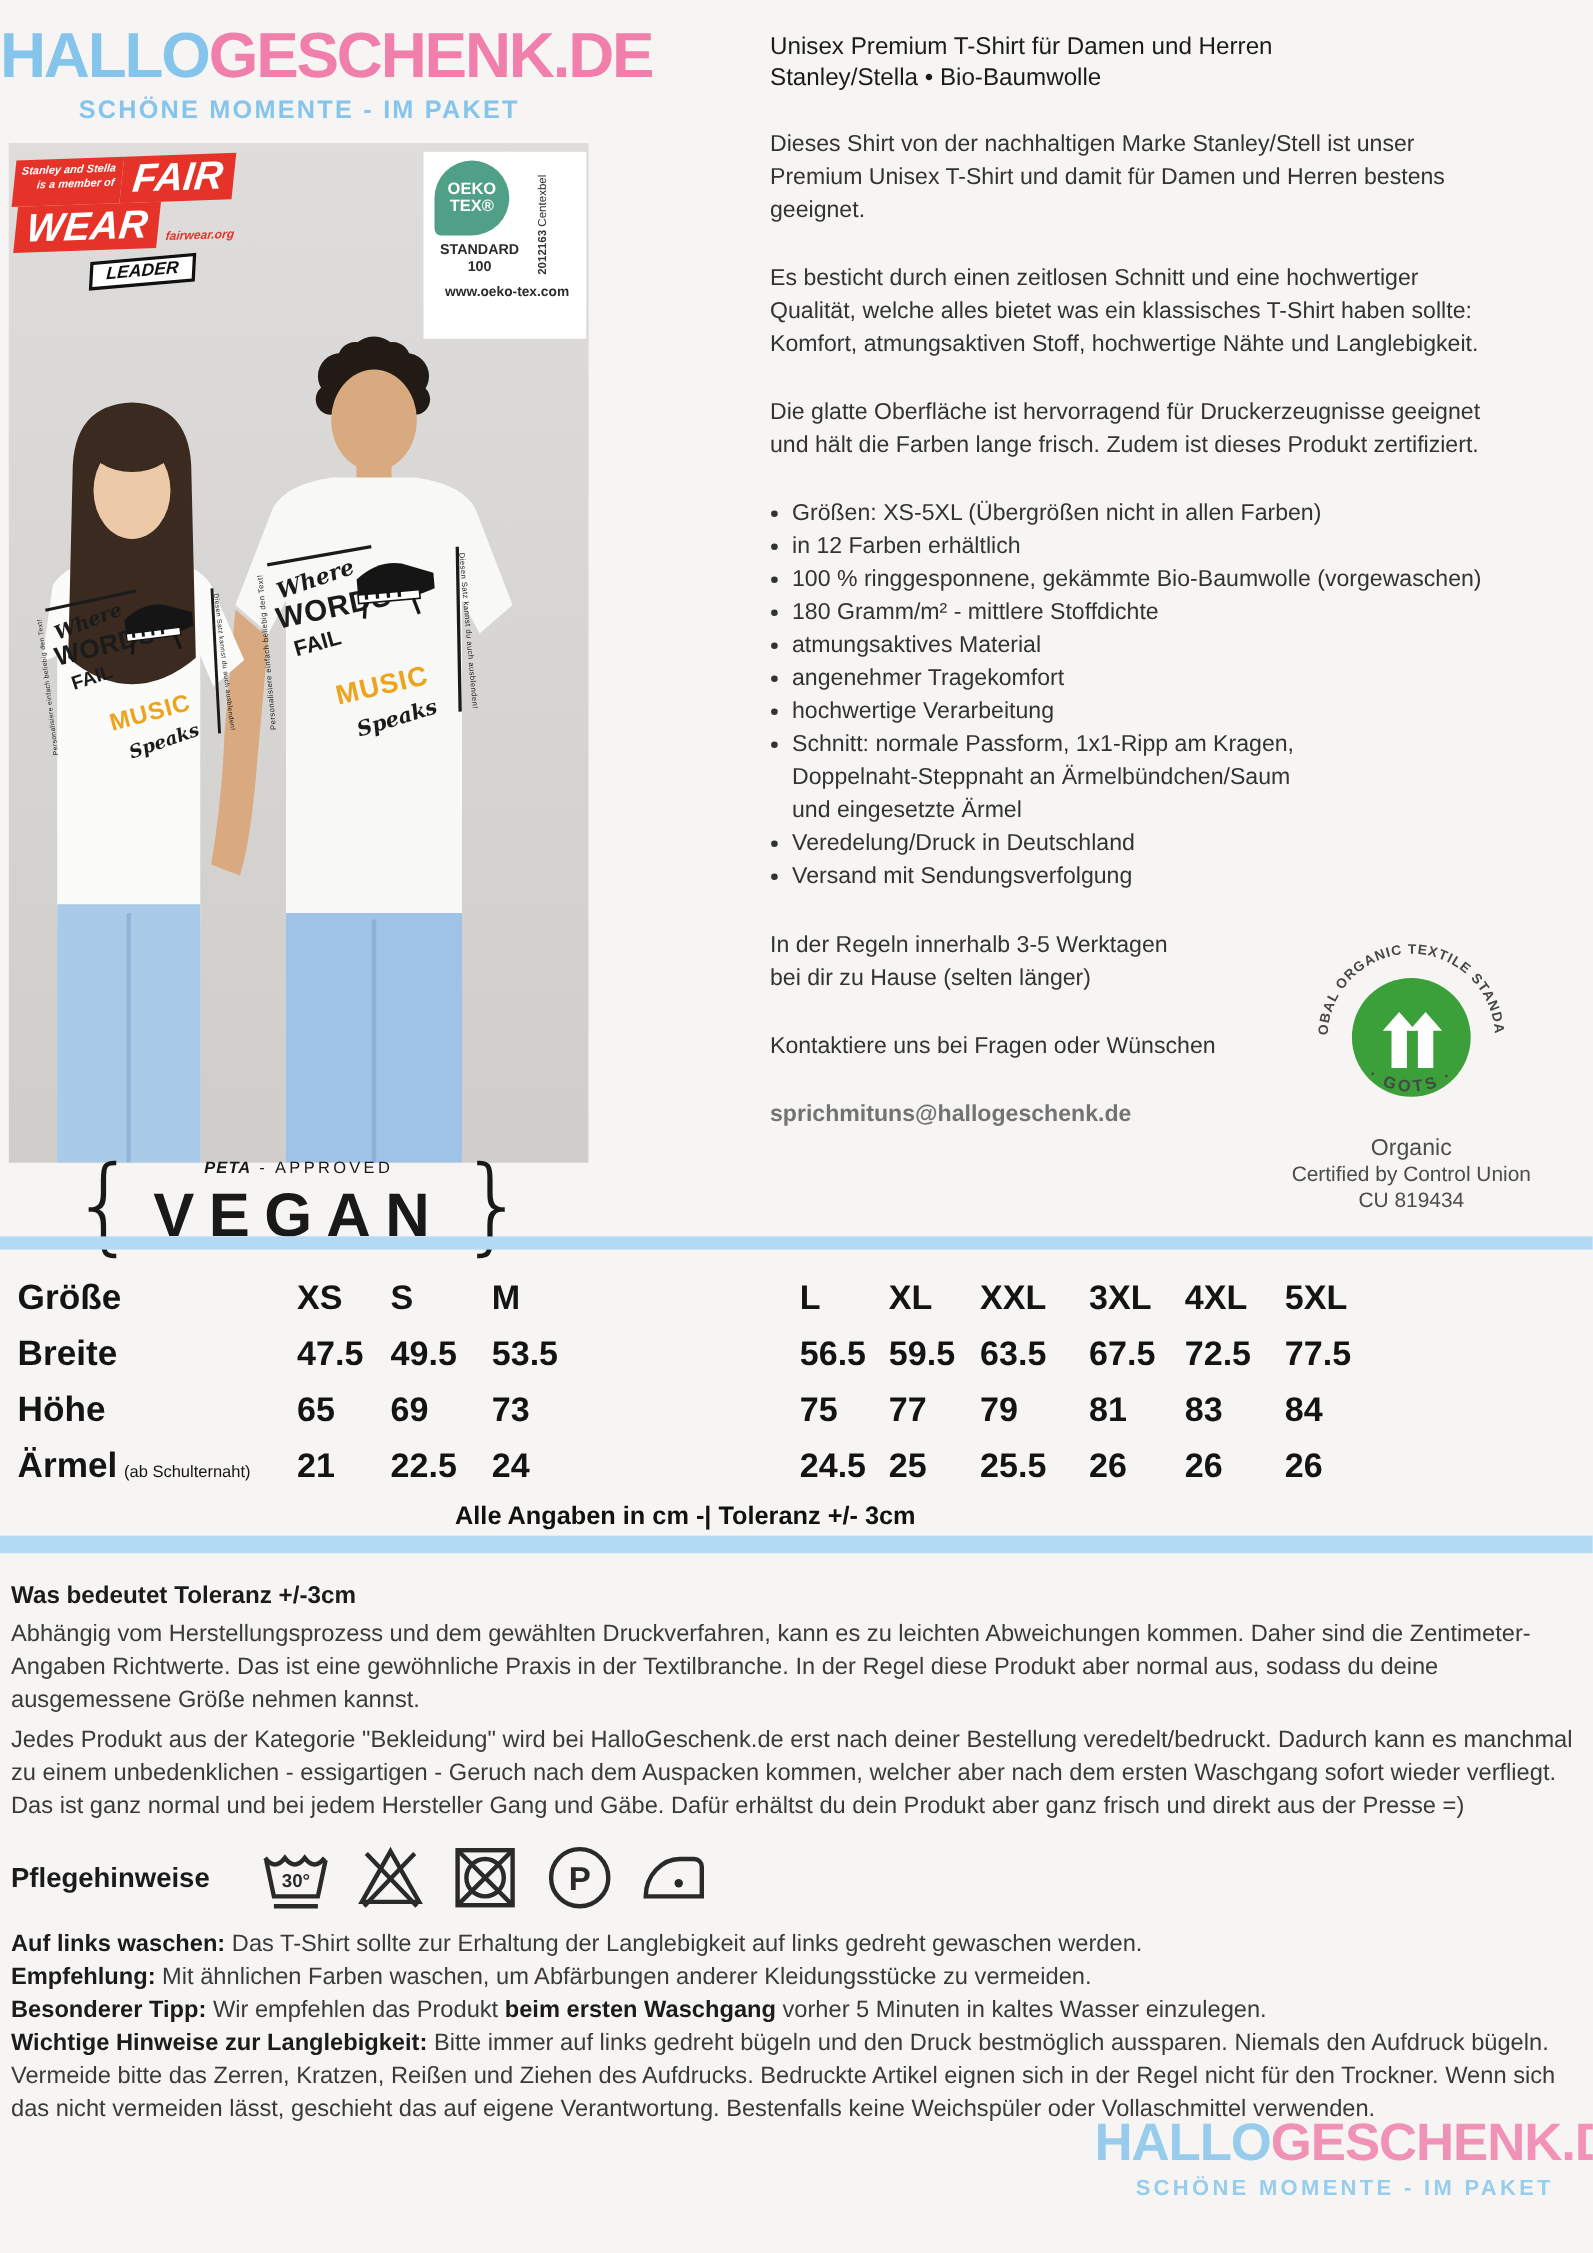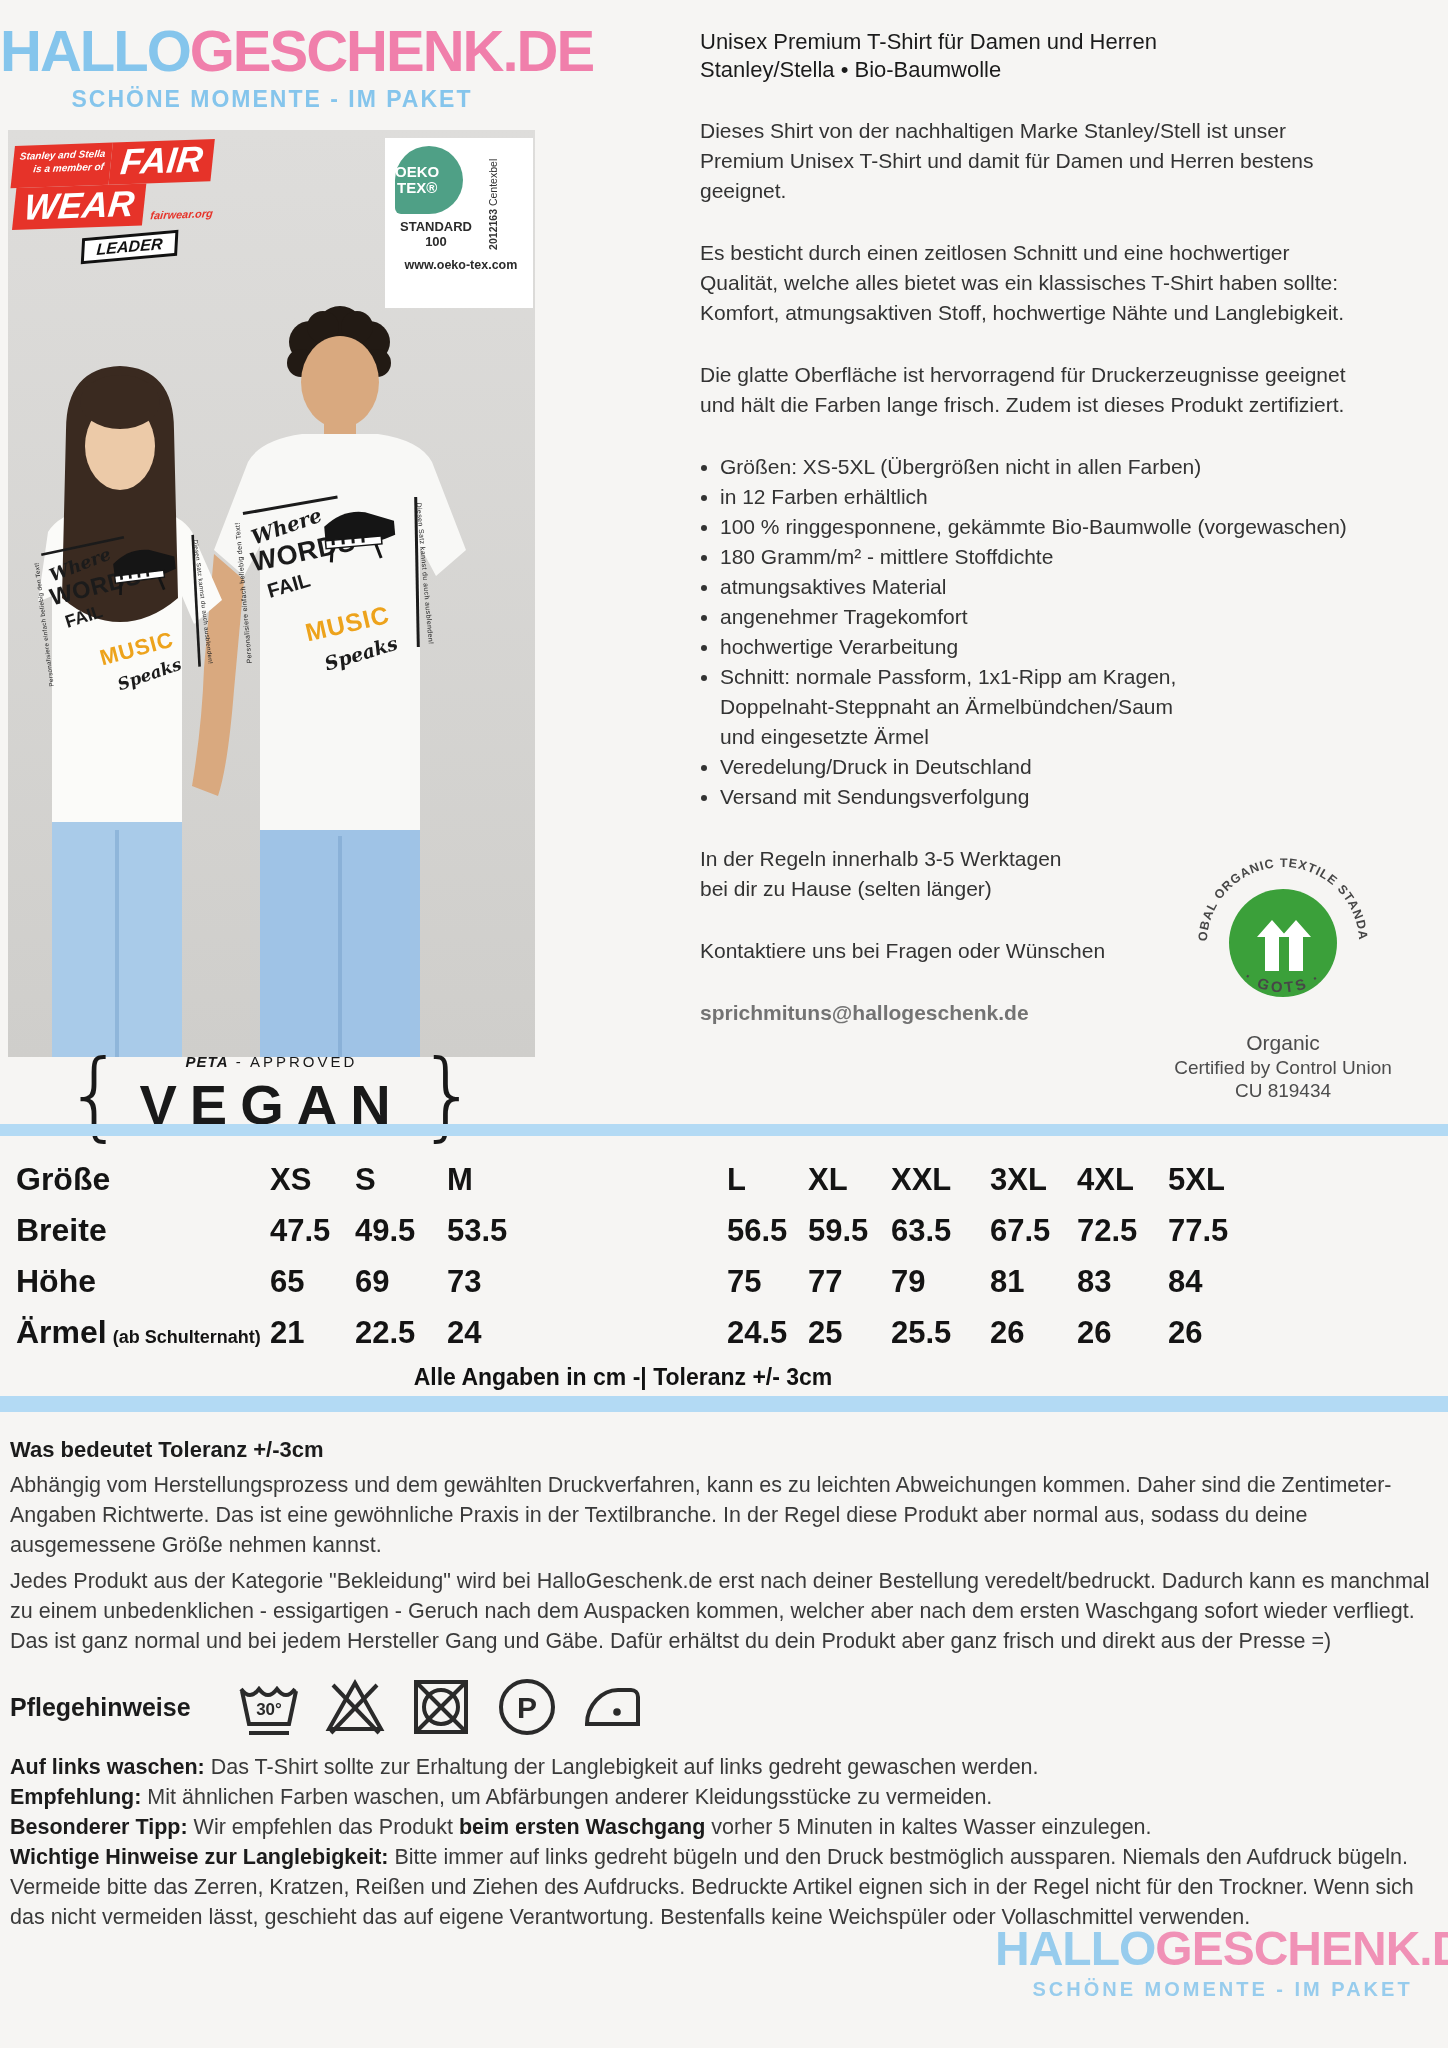--- a/index.html
+++ b/index.html
@@ -21,21 +21,21 @@
   .fw{position:absolute;left:6px;top:12px;transform:rotate(-2deg);width:230px;font-style:italic}
   .fw-row{display:flex;align-items:stretch}
   .fw-member{background:#e63329;color:#fff;font-size:10px;font-weight:700;line-height:1.25;padding:5px 6px;transform:skewX(-8deg);text-align:right}
   .fw-big{background:#e63329;color:#fff;font-size:36px;font-weight:900;line-height:1;padding:2px 10px 4px;transform:skewX(-8deg)}
   .fw-url{color:#e63329;font-size:11px;font-weight:700;align-self:flex-end;margin:0 0 4px 6px;transform:skewX(-8deg)}
   .fw-leader{display:inline-block;margin:8px 0 0 66px;background:#fff;border:3px solid #111;color:#111;
     font-size:16px;font-weight:800;padding:1px 12px;transform:skewX(-8deg) rotate(-3deg);font-style:italic}
   
   .oeko{position:absolute;right:2px;top:8px;width:148px;height:170px;background:#fff;box-sizing:border-box;padding:8px 6px 6px 10px}
   .oeko-top{display:flex}
-  .oeko-leaf{width:68px;height:68px;background:#4fa086;border-radius:50% 50% 50% 6px;display:flex;align-items:center;justify-content:flex-start}
+  .oeko-leaf{width:68px;height:68px;background:#4fa086;border-radius:50% 50% 50% 6px;display:flex;align-items:center;justify-content:center}
   .oeko-leaf-inner{color:#fff;font-weight:800;font-size:15px;line-height:1.05;text-align:center}
   .oeko-vert{writing-mode:vertical-rl;transform:rotate(180deg);font-size:10.5px;color:#333;margin-left:10px;line-height:1.3}
   .oeko-vert .b{font-weight:700}
   .oeko-std{margin-top:6px;font-size:13px;font-weight:800;color:#2b2b2b;line-height:1.15;text-align:center;width:82px}
   .oeko-url{margin-top:8px;font-size:12.5px;font-weight:800;color:#2b2b2b;text-align:center}
   
   .print{position:absolute;width:160px;height:215px;color:#1b1b1b}
   .print-woman{left:40px;top:404px;transform:rotate(-7deg) scale(.88)}
   .print-man{left:250px;top:378px;transform:rotate(-5deg)}
   .p-frame-t{position:absolute;left:-6px;top:-8px;width:96px;height:3px;background:#1b1b1b;transform:rotate(-5deg)}
@@ -69,21 +69,21 @@
   .gots-caption{margin-top:2px;color:#4c4c4c;line-height:1.22}
   .gots-caption .l1{font-size:21px}
   .gots-caption .l2,.gots-caption .l3{font-size:19px}
   
   .bar{position:absolute;left:0;width:1448px;background:#b3daf4}
   .bar-top{top:1124px;height:12px}
   .bar-bottom{top:1396px;height:16px}
   .sizes{position:absolute;left:16px;top:1154px;width:1424px;color:#141414}
   .srow{display:grid;grid-template-columns:254px 85px 92px 280px 81px 83px 99px 87px 91px auto;height:51px;line-height:51px}
   .slabel-main{font-size:32px;font-weight:800}
-  .slabel-sub{font-size:18px;font-weight:700;margin-left:6px}
+  .slabel-sub{font-size:15px;font-weight:400;margin-left:6px}
   .scell{font-size:31px;font-weight:800}
   .snote{width:1214px;text-align:center;font-size:23px;font-weight:700;margin-top:6px;color:#111}
   
   .footer{position:absolute;left:10px;top:1436px;width:1430px;font-size:21.5px;line-height:30px}
   .f-h{font-weight:800;font-size:22px;color:#1b1b1b;line-height:28px}
   .f-body{margin:6px 0 0}
   .f-gap{margin-top:34px}
   .care-row{display:flex;align-items:center;gap:18px;margin-top:16px;height:70px}
   .care-label{font-size:25px;font-weight:800;color:#1b1b1b;margin-right:26px}
   .care-icon{flex:0 0 auto}

